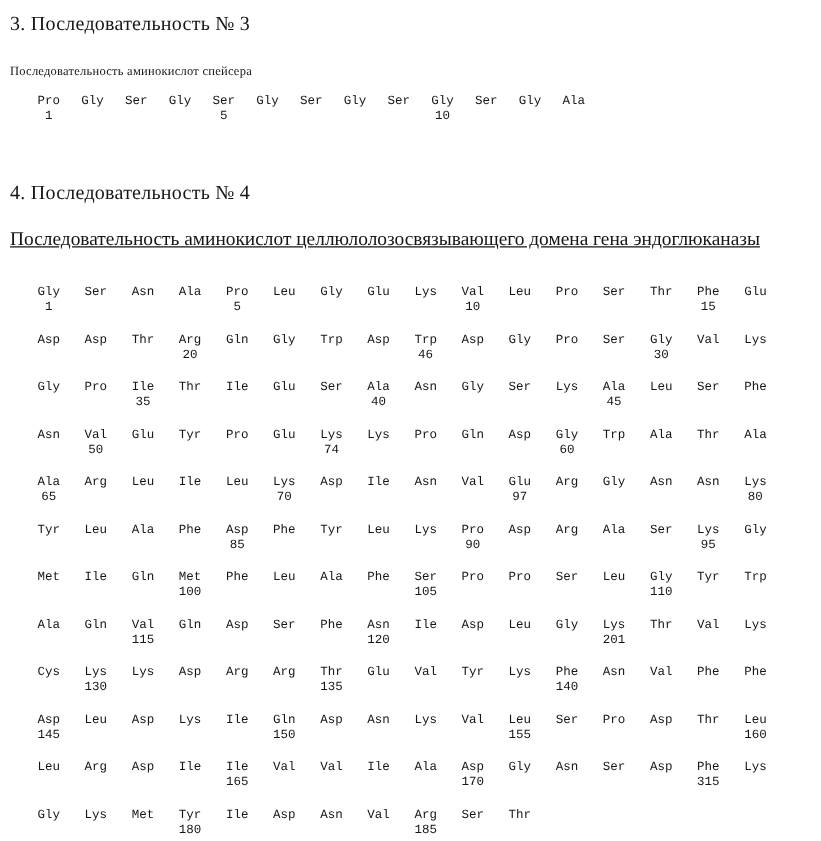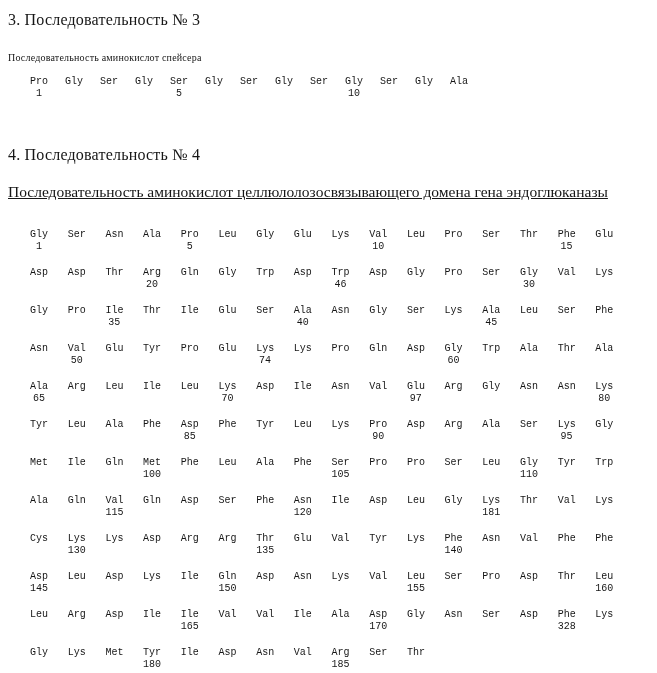--- a/index.html
+++ b/index.html
@@ -634,21 +634,21 @@
       <div class="col">
         <span class="res">Leu</span>
         <span class="num"> </span>
       </div>
       <div class="col">
         <span class="res">Gly</span>
         <span class="num"> </span>
       </div>
       <div class="col">
         <span class="res">Lys</span>
-        <span class="num">181</span>
+        <span class="num">201</span>
       </div>
       <div class="col">
         <span class="res">Thr</span>
         <span class="num"> </span>
       </div>
       <div class="col">
         <span class="res">Val</span>
         <span class="num"> </span>
       </div>
       <div class="col">
@@ -840,21 +840,21 @@
       <div class="col">
         <span class="res">Ser</span>
         <span class="num"> </span>
       </div>
       <div class="col">
         <span class="res">Asp</span>
         <span class="num"> </span>
       </div>
       <div class="col">
         <span class="res">Phe</span>
-        <span class="num">328</span>
+        <span class="num">315</span>
       </div>
       <div class="col">
         <span class="res">Lys</span>
         <span class="num"> </span>
       </div>
     </div>
     <div class="seq-row">
       <div class="col">
         <span class="res">Gly</span>
         <span class="num"> </span>

